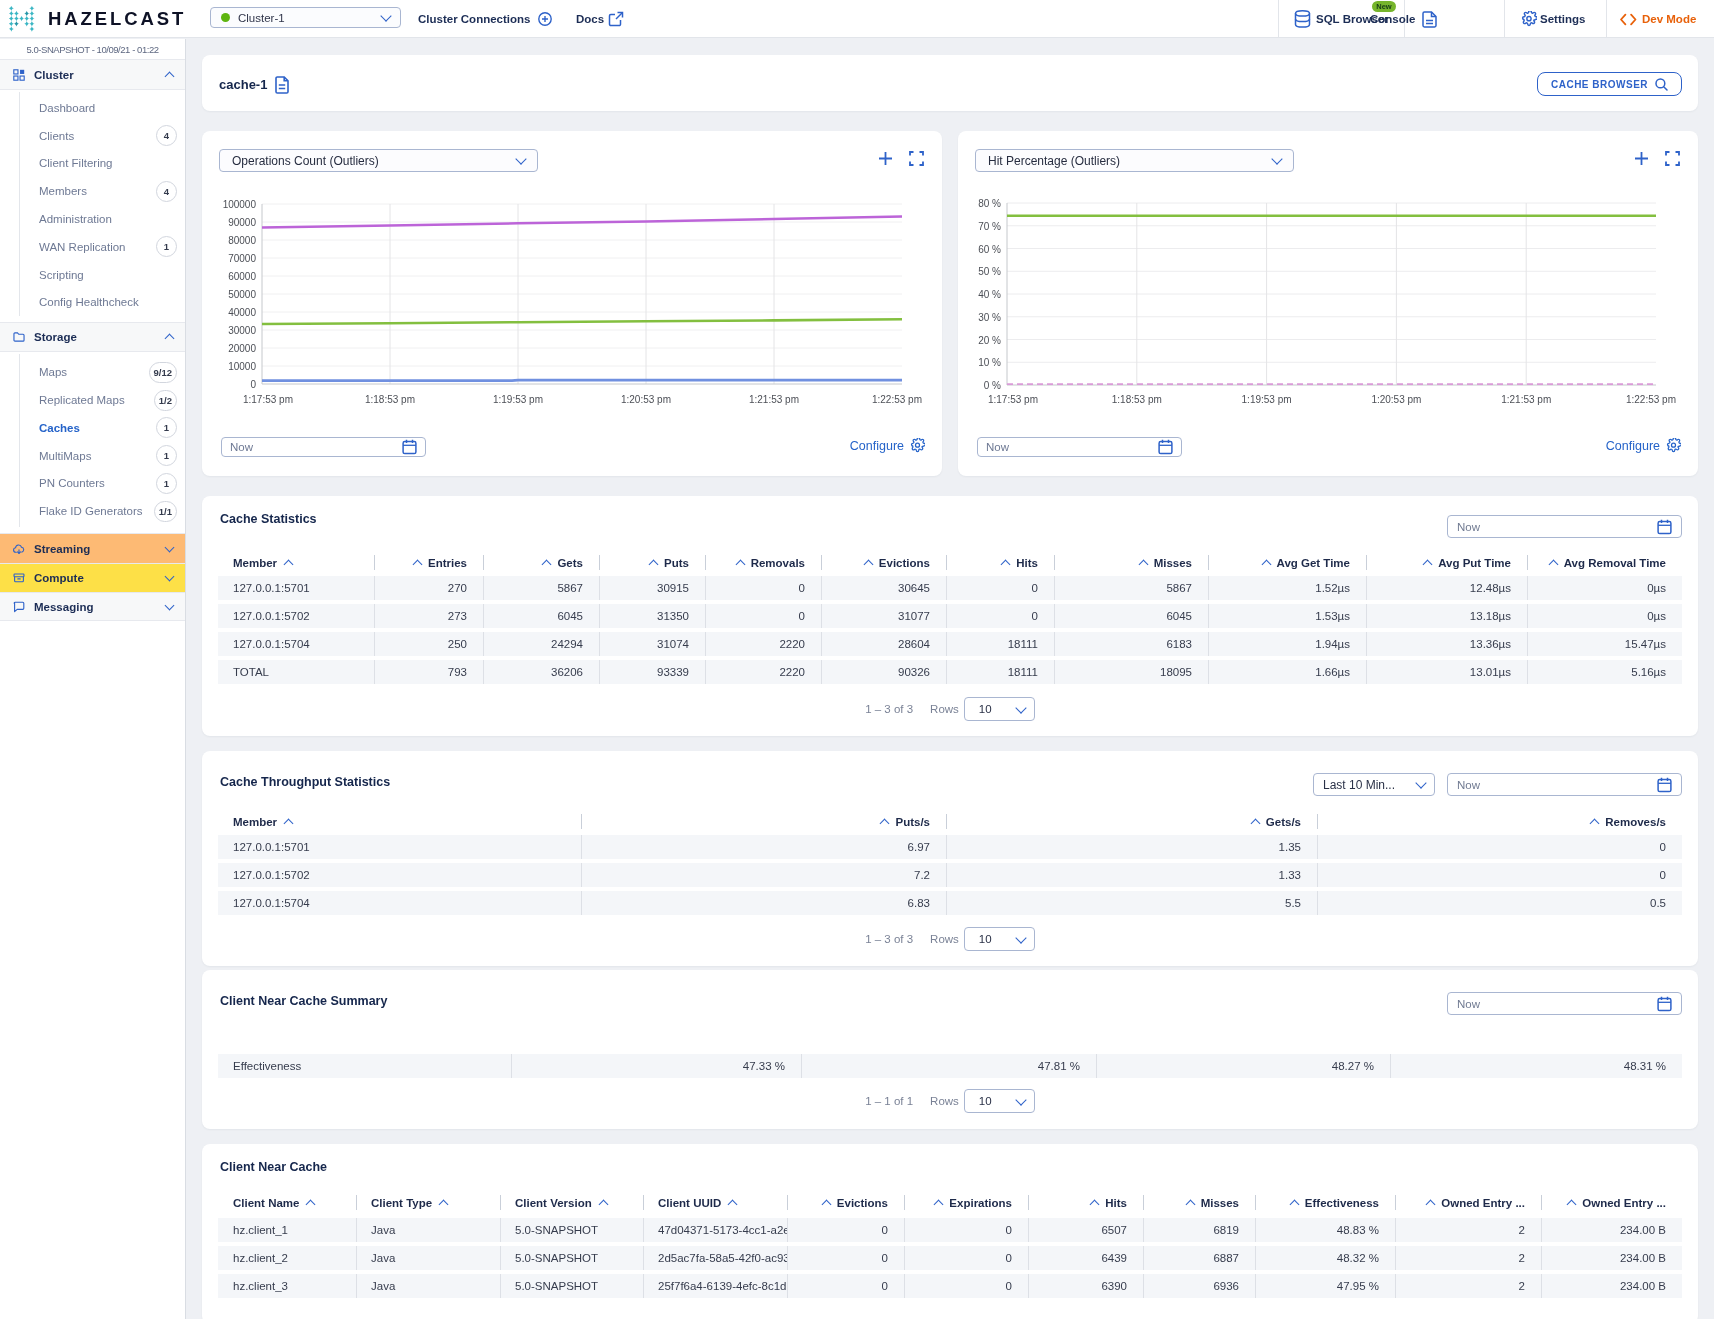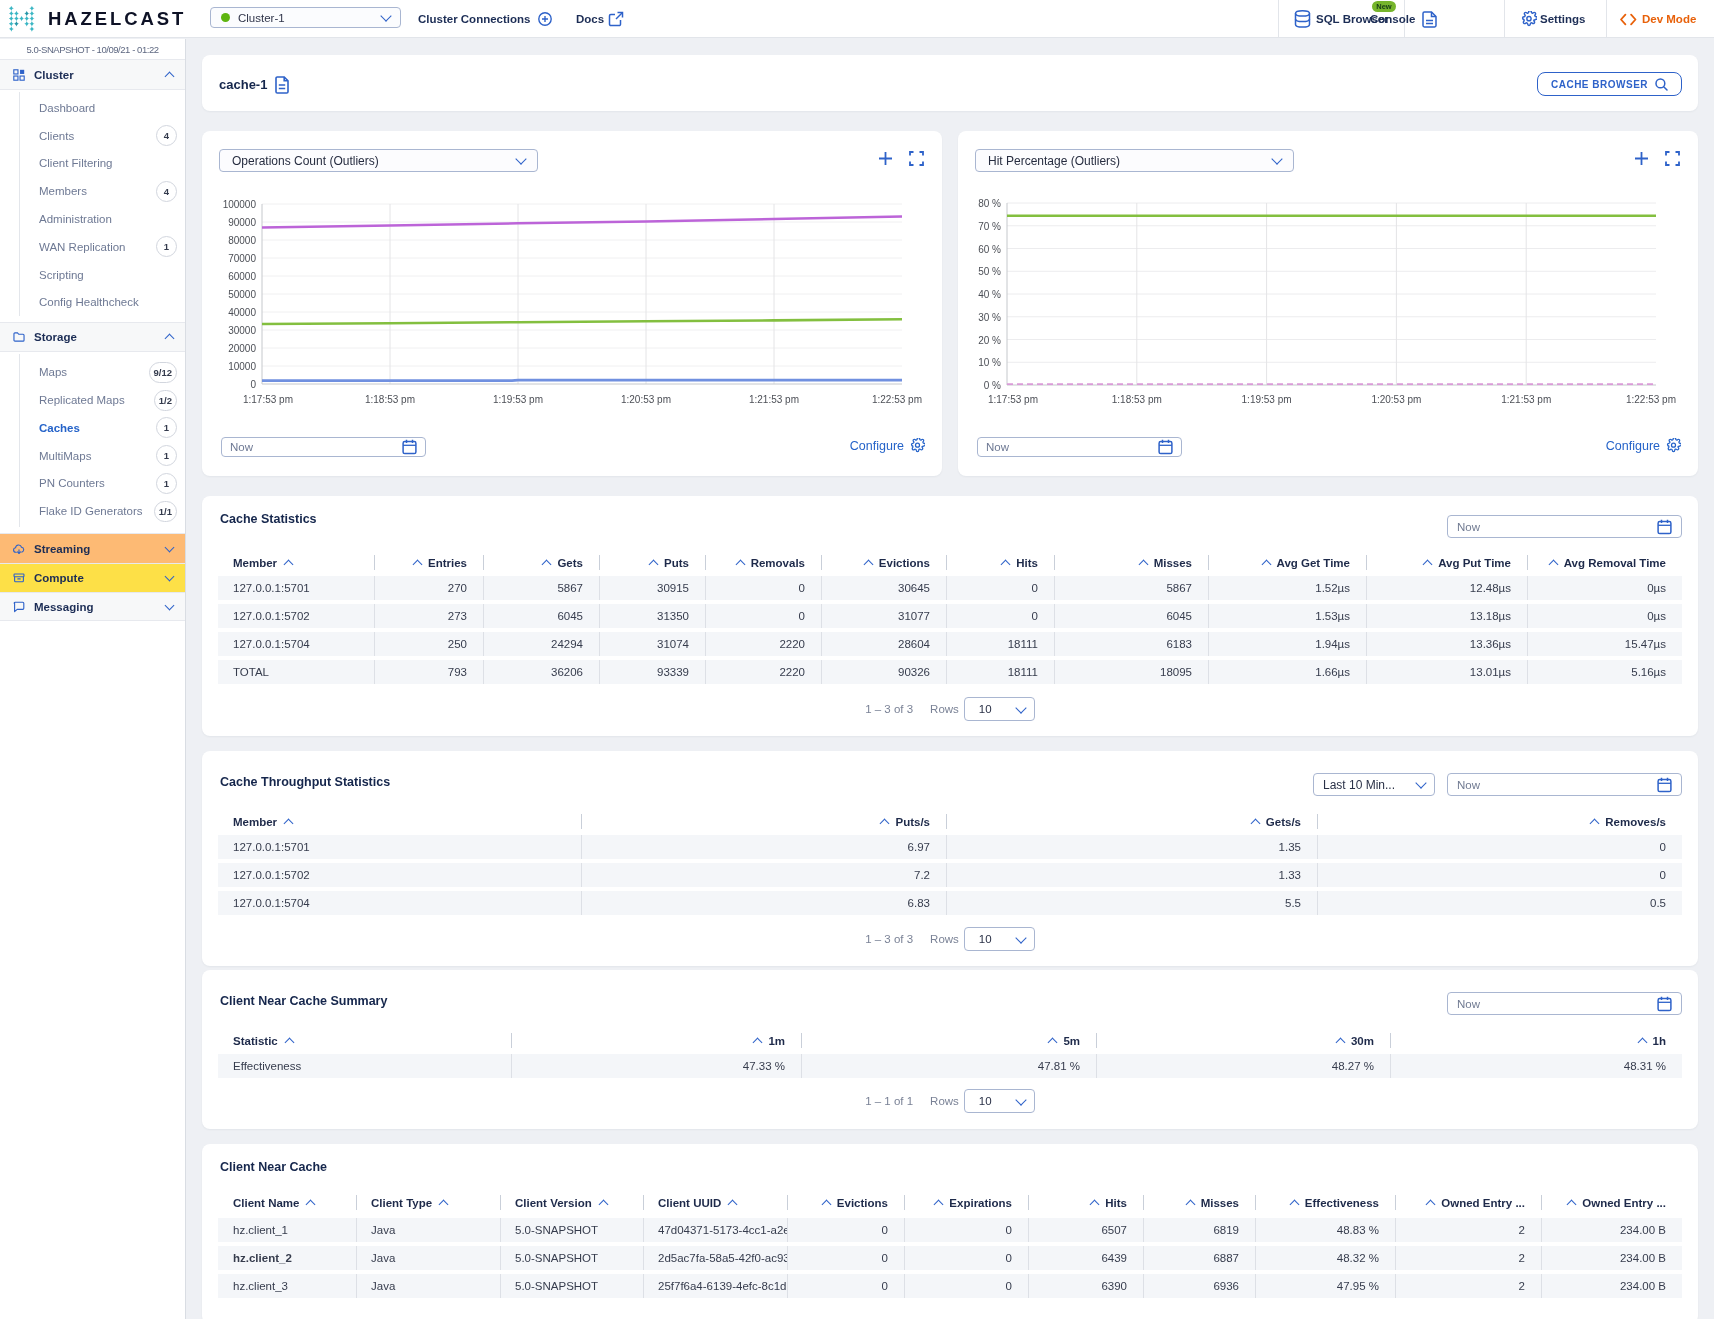--- a/index.html
+++ b/index.html
@@ -499,27 +499,20 @@
         <div class="rowsel" style="margin-left:5px;">10<span class="chev down" style="margin-top:-3px;"></span></div>
       </div>
   </div>
   <div class="card tcard" id="summary" style="height:159px; margin-top:4px;">
     <div class="tc-title" style="top:24px;">Client Near Cache Summary</div>
     <div class="nowbox" style="top:22px;">Now<svg class="icon" style="margin-left:auto;" width="15" height="16" viewBox="0 0 15 16">
           <rect x="1.1" y="2.6" width="12.8" height="12" rx="1.6" fill="none" stroke="#2e62c9" stroke-width="1.5"></rect>
           <path d="M4.5 0.7v3.4M10.5 0.7v3.4" stroke="#2e62c9" stroke-width="1.5"></path>
           <path d="M1.1 6.3h12.8" stroke="#2e62c9" stroke-width="1.3"></path>
         </svg></div>
-    <div class="thead" style="top:58px;">
-      <div class="th l" style="width:293px;">Statistic<span class="caret" style="margin-left:8px;"></span></div>
-      <div class="th r" style="width:290px;"><span class="caret"></span>1m</div>
-      <div class="th r" style="width:295px;"><span class="caret"></span>5m</div>
-      <div class="th r" style="width:294px;"><span class="caret"></span>30m</div>
-      <div class="th r" style="width:292px;"><span class="caret"></span>1h</div>
-    </div>
     <div class="trow" style="top:84px;">
       <div class="td l" style="width:293px;">Effectiveness</div>
       <div class="td r" style="width:290px;">47.33 %</div>
       <div class="td r" style="width:295px;">47.81 %</div>
       <div class="td r" style="width:294px;">48.27 %</div>
       <div class="td r" style="width:292px;">48.31 %</div>
     </div>
     <div class="pager" style="top:119px;">
         <span>1 – 1 of 1</span>
         <span style="margin-left:17px;">Rows</span>
@@ -548,21 +541,21 @@
       <div class="td l" style="width:144px;overflow:hidden;white-space:nowrap;">47d04371-5173-4cc1-a2e5f</div>
       <div class="td r" style="width:117px;">0</div>
       <div class="td r" style="width:124px;">0</div>
       <div class="td r" style="width:115px;">6507</div>
       <div class="td r" style="width:112px;">6819</div>
       <div class="td r" style="width:140px;">48.83 %</div>
       <div class="td r" style="width:146px;">2</div>
       <div class="td r" style="width:141px;">234.00 B</div>
     </div>
     <div class="trow" style="top:102px;">
-      <div class="td l" style="width:138px;font-weight:bold;">hz.client_2</div>
+      <div class="td l" style="width:138px;">hz.client_2</div>
       <div class="td l" style="width:144px;">Java</div>
       <div class="td l" style="width:143px;">5.0-SNAPSHOT</div>
       <div class="td l" style="width:144px;overflow:hidden;white-space:nowrap;">2d5ac7fa-58a5-42f0-ac93b</div>
       <div class="td r" style="width:117px;">0</div>
       <div class="td r" style="width:124px;">0</div>
       <div class="td r" style="width:115px;">6439</div>
       <div class="td r" style="width:112px;">6887</div>
       <div class="td r" style="width:140px;">48.32 %</div>
       <div class="td r" style="width:146px;">2</div>
       <div class="td r" style="width:141px;">234.00 B</div>

